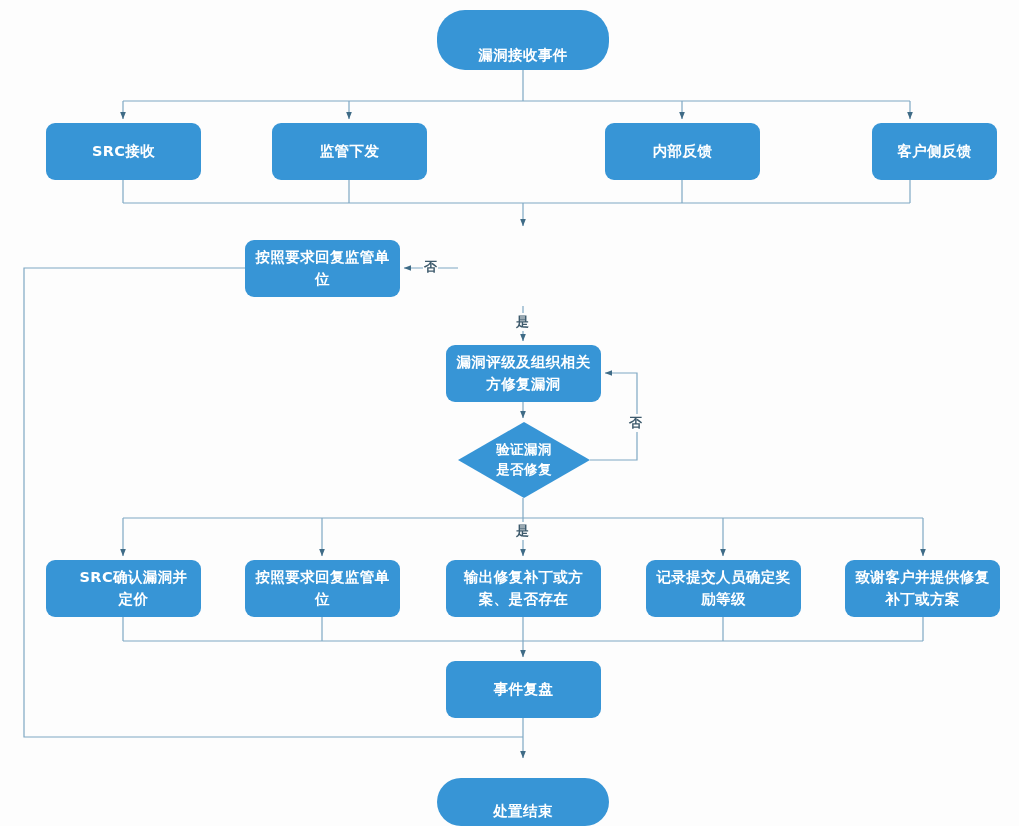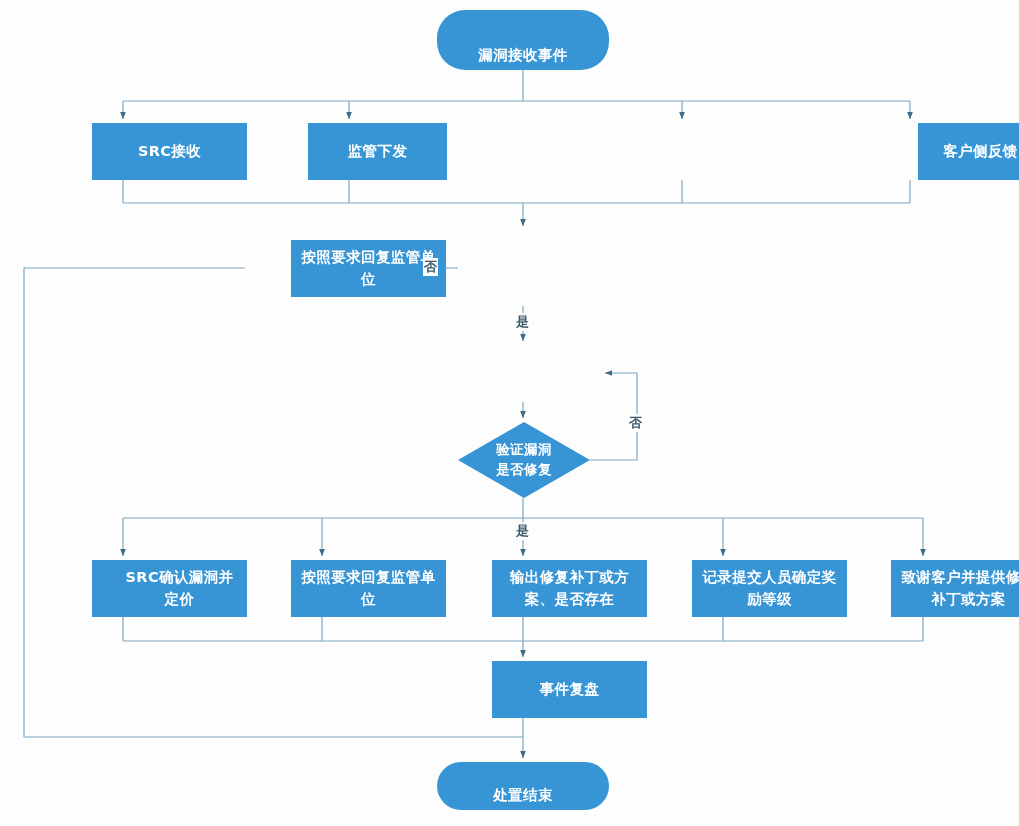--- a/index.html
+++ b/index.html
@@ -31,23 +31,22 @@
     color: #ffffff;
     font-weight: bold;
     font-size: 14.5px;
     line-height: 1.45;
     letter-spacing: 0.4px;
     box-sizing: border-box;
     z-index: 3;
   }
   .node.process {
     background: #3795d6;
-    border-radius: 0;
+    border-radius: 9px;
     padding: 4px 8px;
-    margin-left: 46px;
   }
   .node.terminal {
     background: #3795d6;
     border-radius: 28px;
     padding: 4px 10px;
     align-items: flex-end;
   }
   .node.decision {
     background: transparent;
   }
@@ -137,34 +136,40 @@
   </svg>
 
   <div class="node terminal" style="left:437px; top:10px; width:172px; height:60px;">
     <span>漏洞接收事件</span>
   </div>
 
   <div class="node process" style="left:46px; top:123px; width:155px; height:57px;">
     <span>SRC接收</span>
   </div>
 
-  <div class="node process" style="left:262px; top:123px; width:139px; height:57px;">
+  <div class="node process" style="left:272px; top:123px; width:155px; height:57px;">
     <span>监管下发</span>
   </div>
 
+  <div class="node process" style="left:605px; top:123px; width:155px; height:57px;">
+    <span>内部反馈</span>
+  </div>
 
   <div class="node process" style="left:872px; top:123px; width:125px; height:57px;">
     <span>客户侧反馈</span>
   </div>
 
   <div class="node process" style="left:245px; top:240px; width:155px; height:57px;">
     <span>按照要求回复监管单位</span>
   </div>
 
 
+  <div class="node process" style="left:446px; top:345px; width:155px; height:57px;">
+    <span>漏洞评级及组织相关方修复漏洞</span>
+  </div>
 
   <div class="node decision" style="left:458px; top:422px; width:132px; height:76px;font-family:Liberation Serif, serif;">
     <span class="dia-shape"></span>
     <span class="dia-label">验证漏洞<br>是否修复</span>
   </div>
 
   <div class="node process" style="left:46px; top:560px; width:155px; height:57px;padding-left:28px;">
     <span>SRC确认漏洞并定价</span>
   </div>
 
@@ -181,21 +186,21 @@
   </div>
 
   <div class="node process" style="left:446px; top:661px; width:155px; height:57px;">
     <span>事件复盘</span>
   </div>
 
   <div class="node process" style="left:845px; top:560px; width:155px; height:57px;">
     <span>致谢客户并提供修复补丁或方案</span>
   </div>
 
-  <div class="node terminal" style="left:437px; top:762px; width:172px; height:48px;">
+  <div class="node terminal" style="left:437px; top:778px; width:172px; height:48px;">
     <span>处置结束</span>
   </div>
 
   <span class="edge-label" style="left:423px; top:258px;">否</span>
   <span class="edge-label" style="left:515px; top:313px;">是</span>
   <span class="edge-label" style="left:628px; top:414px;">否</span>
   <span class="edge-label" style="left:515px; top:522px;">是</span>
 
 </div>
 

